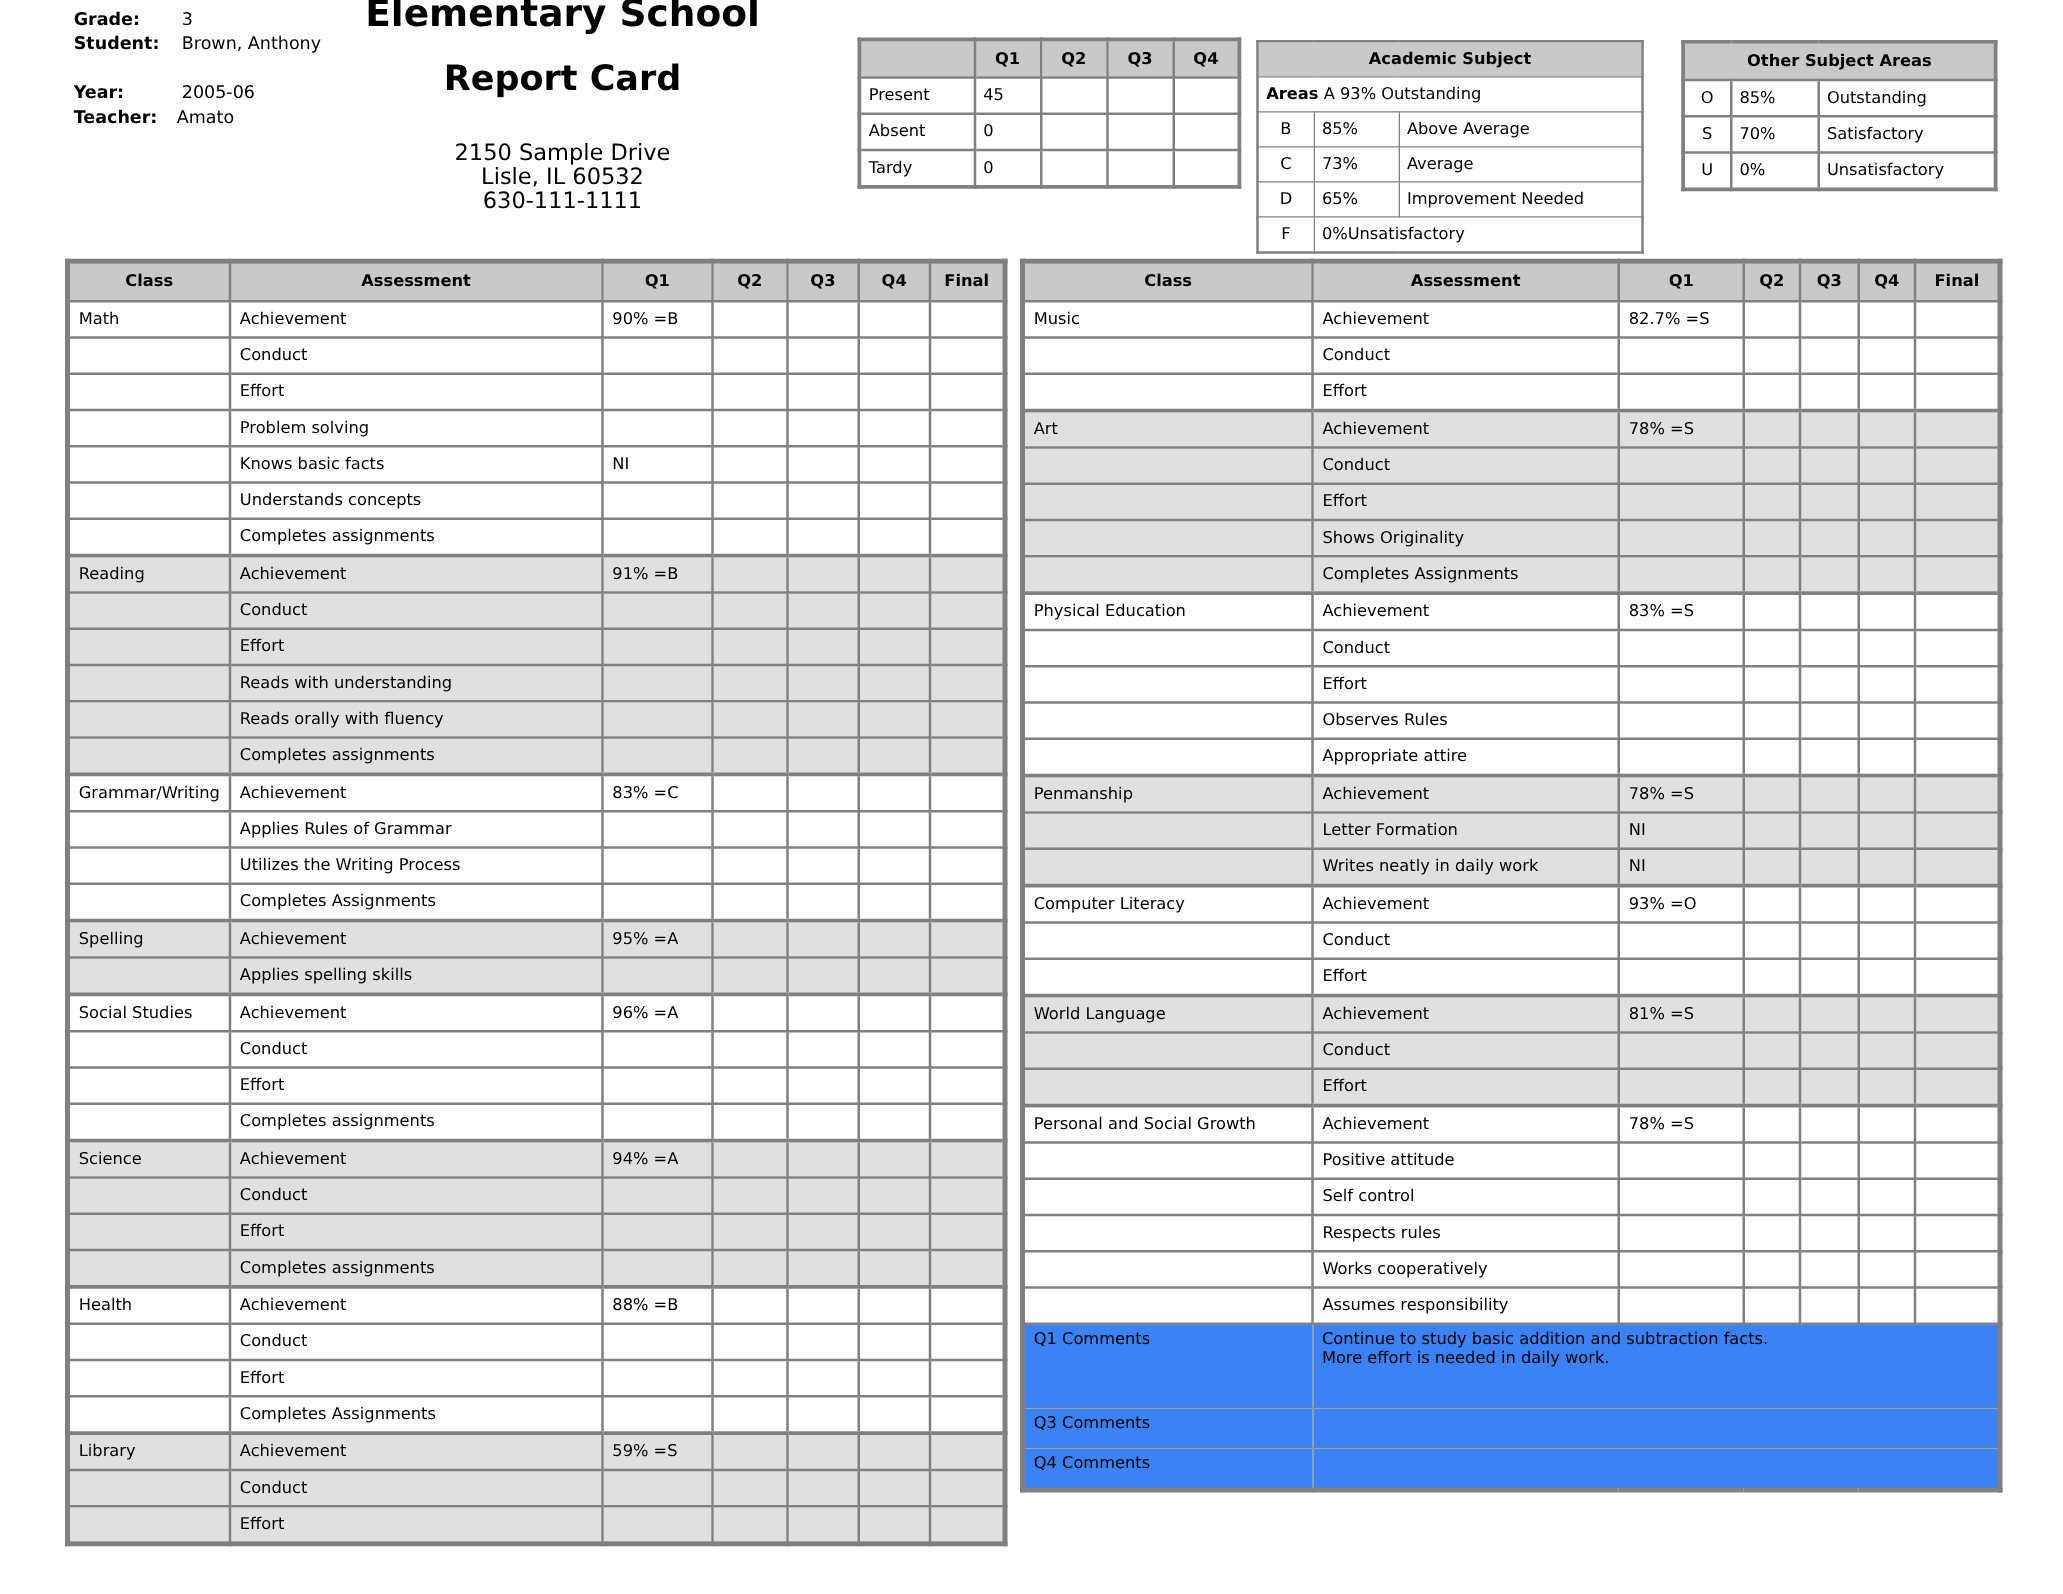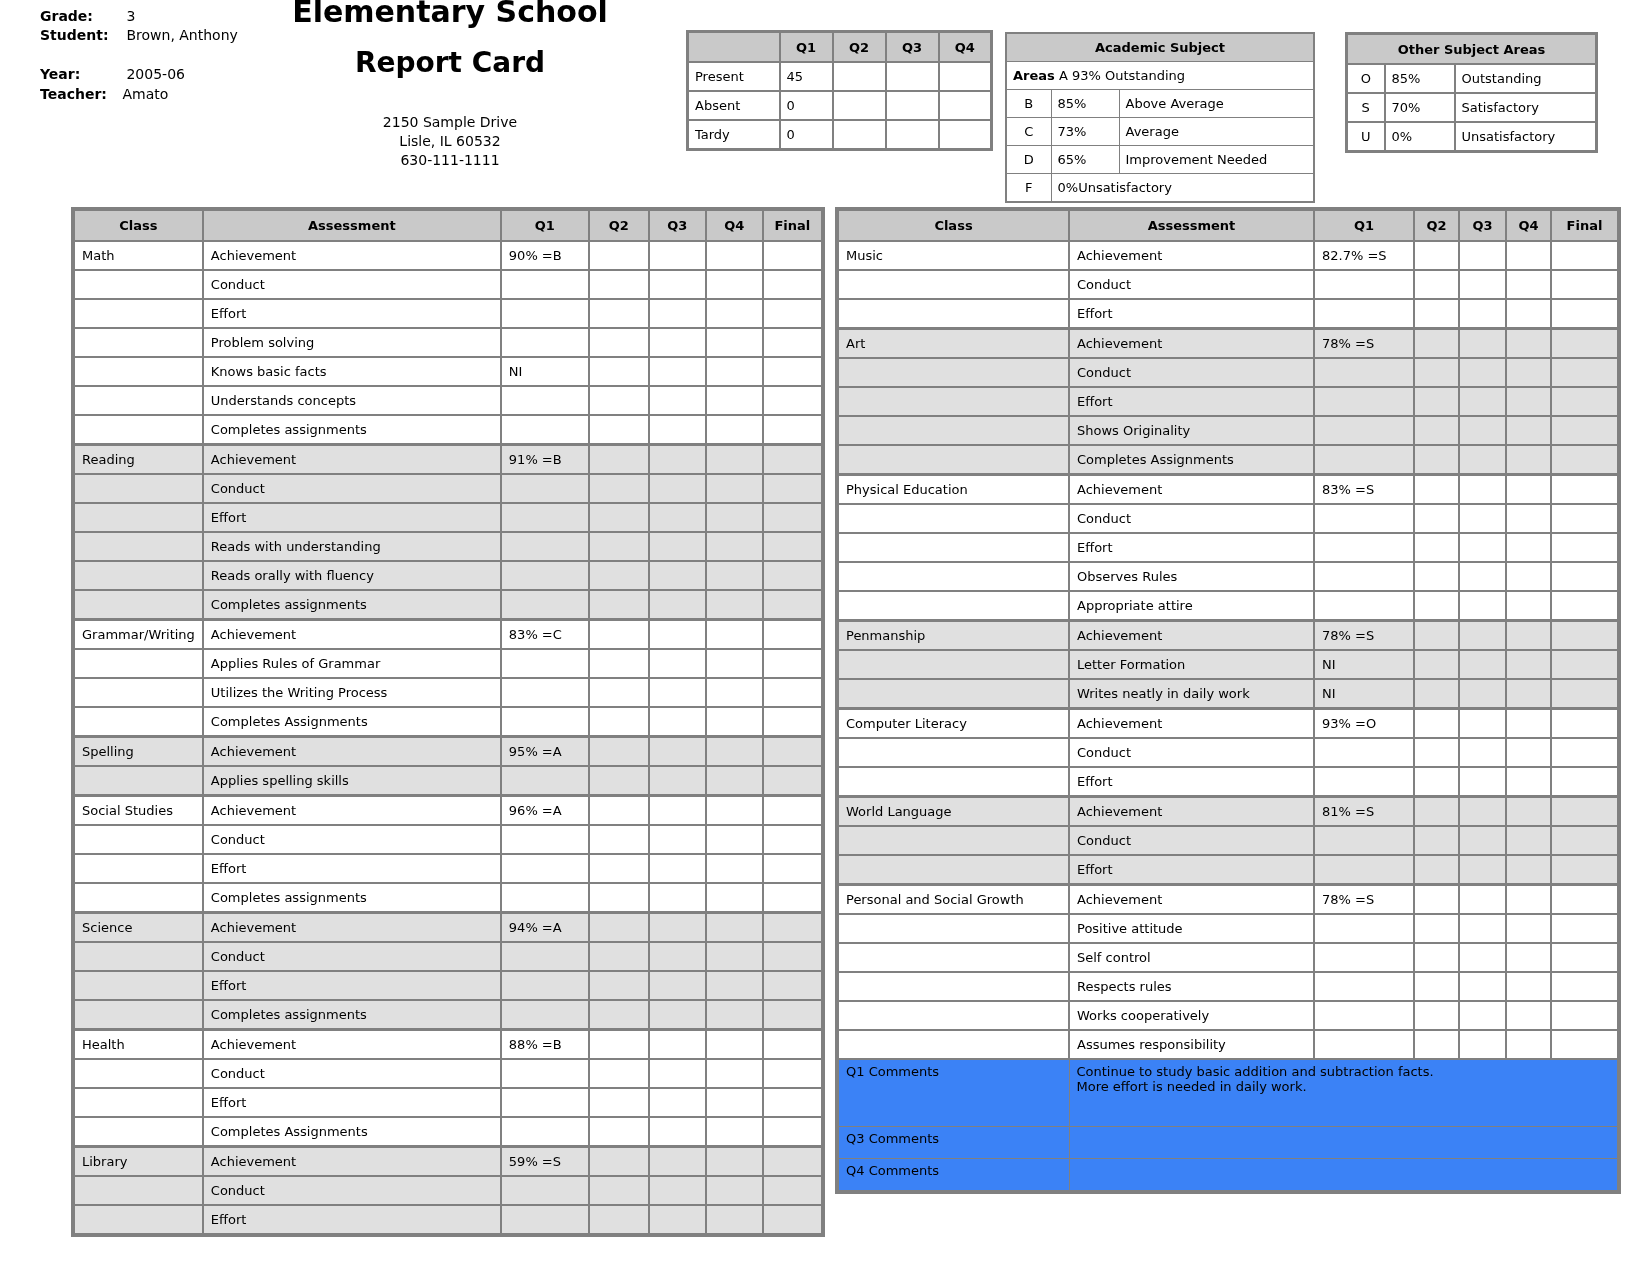--- a/index.html
+++ b/index.html
@@ -3,46 +3,46 @@
 <meta charset="utf-8">
 <style>
   html,body{margin:0;padding:0;background:#fff;}
   body{
     width:1650px;height:1275px;position:relative;overflow:hidden;
     font-family:"DejaVu Sans","Liberation Sans",sans-serif;color:#000;
   }
   .abs{position:absolute;}
 
   
-  .info-line{position:absolute;left:40px;font-size:14px;white-space:nowrap;}
+  .info-line{position:absolute;left:59px;font-size:14px;white-space:nowrap;}
   .info-line .lbl{display:inline-block;width:82px;font-weight:bold;}
   
   .school-block{position:absolute;left:230px;top:0;width:440px;text-align:center;}
   .school-name{position:absolute;top:-6px;left:0;width:100%;font-size:30px;font-weight:bold;}
   .report-card{position:absolute;top:46px;left:0;width:100%;font-size:28px;font-weight:bold;}
-  .address{position:absolute;top:113px;left:0;width:100%;font-size:14px;line-height:19px;}
+  .address{position:absolute;top:113px;left:0;width:100%;font-size:18px;line-height:19px;}
 
   
   table{border-collapse:collapse;table-layout:fixed;}
   .small-tbl{border:3px solid #808080;}
   .small-tbl th,.small-tbl td{
     border:2px solid #808080;font-size:13px;height:27px;
     padding:0 6px;white-space:nowrap;overflow:hidden;
   }
   .small-tbl th{background:#c9c9c9;font-weight:bold;text-align:center;height:28px;}
   .scale-tbl{border:2px solid #808080;}
   .scale-tbl th,.scale-tbl td{
     border:1px solid #808080;font-size:13px;height:27px;
     padding:0 6px;white-space:nowrap;overflow:hidden;
   }
   .scale-tbl th{background:#c9c9c9;font-weight:bold;text-align:center;}
   .c-center{text-align:center;}
 
   
-  .main{border:4px solid #808080;background:#fff;margin-left:19px;}
+  .main{border:4px solid #808080;background:#fff;}
   .main th,.main td{
     border:2px solid #808080;font-size:13px;height:27px;
     padding:0 7px;white-space:nowrap;overflow:hidden;text-align:left;
   }
   .main th{background:#c9c9c9;font-weight:bold;text-align:center;height:29px;}
   .main tr.shaded td{background:#e0e0e0;}
   .main tr.block-start td{border-top:3px solid #808080;}
   .main tr.comment-row td{border:1px solid #808080;background:#3b82f6;}
   .main tr.comment-row td{vertical-align:top;padding-top:4px;}
   .main tr.q1-comments td{height:62px;}

